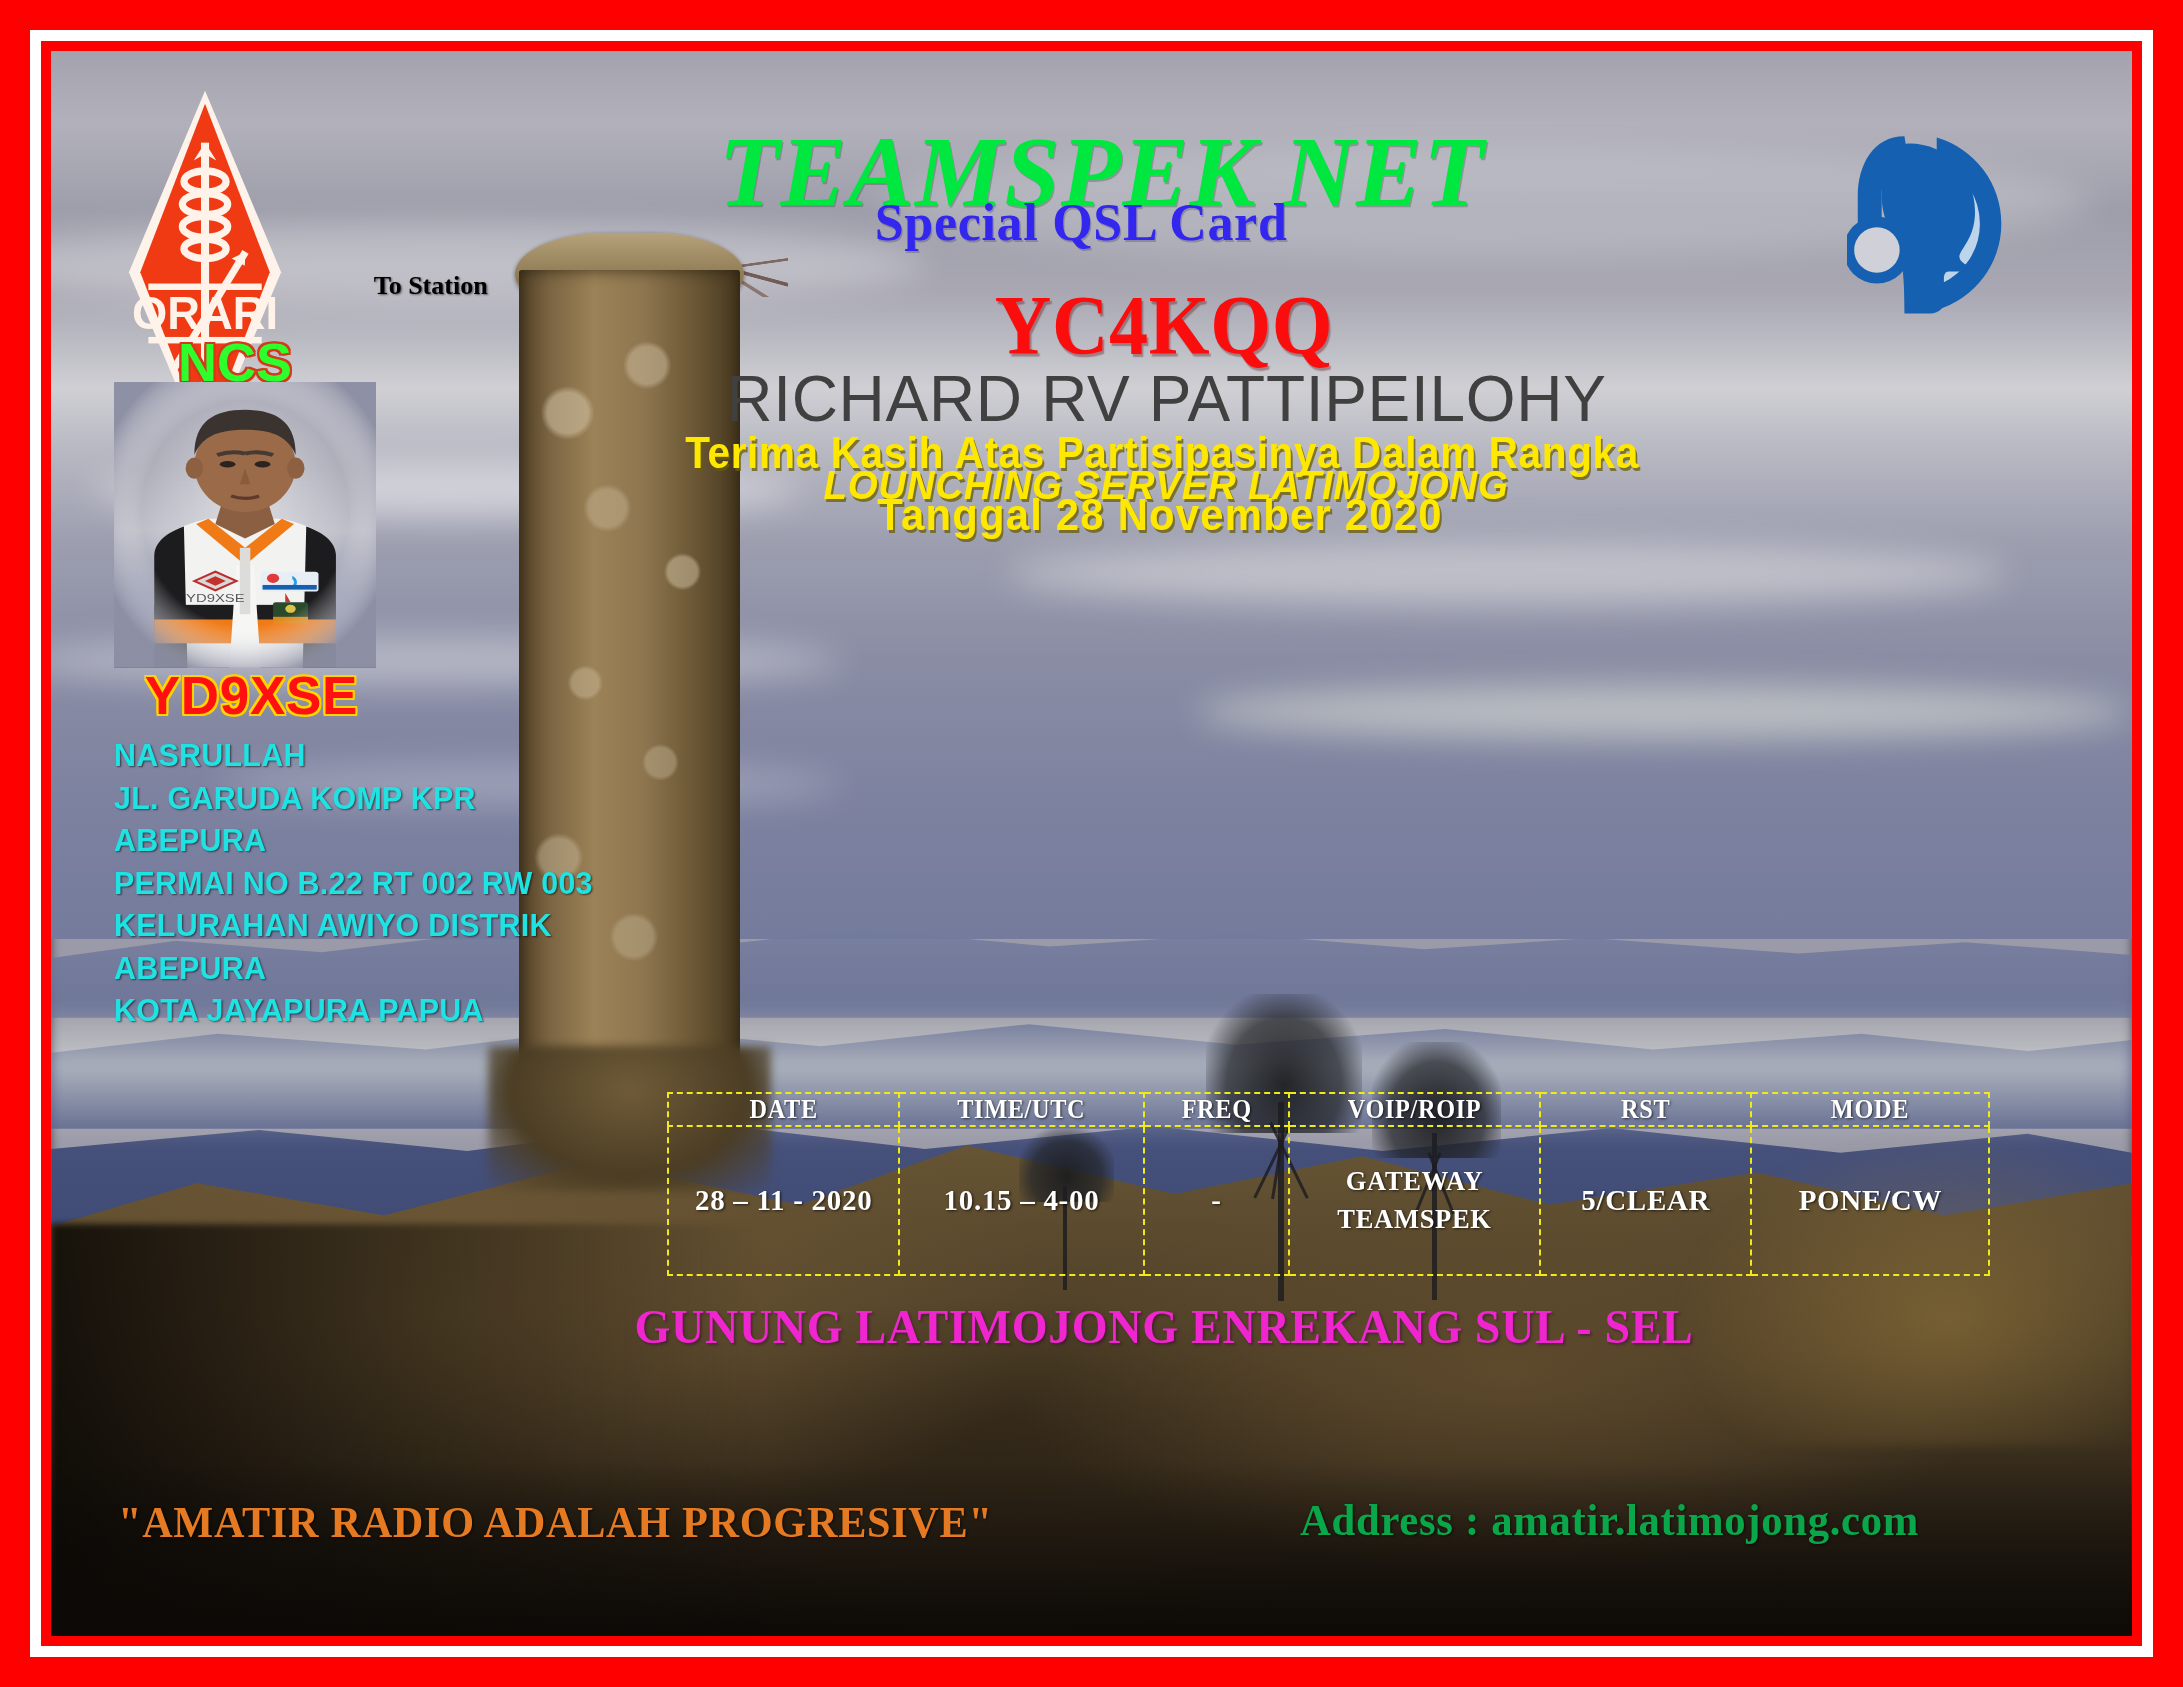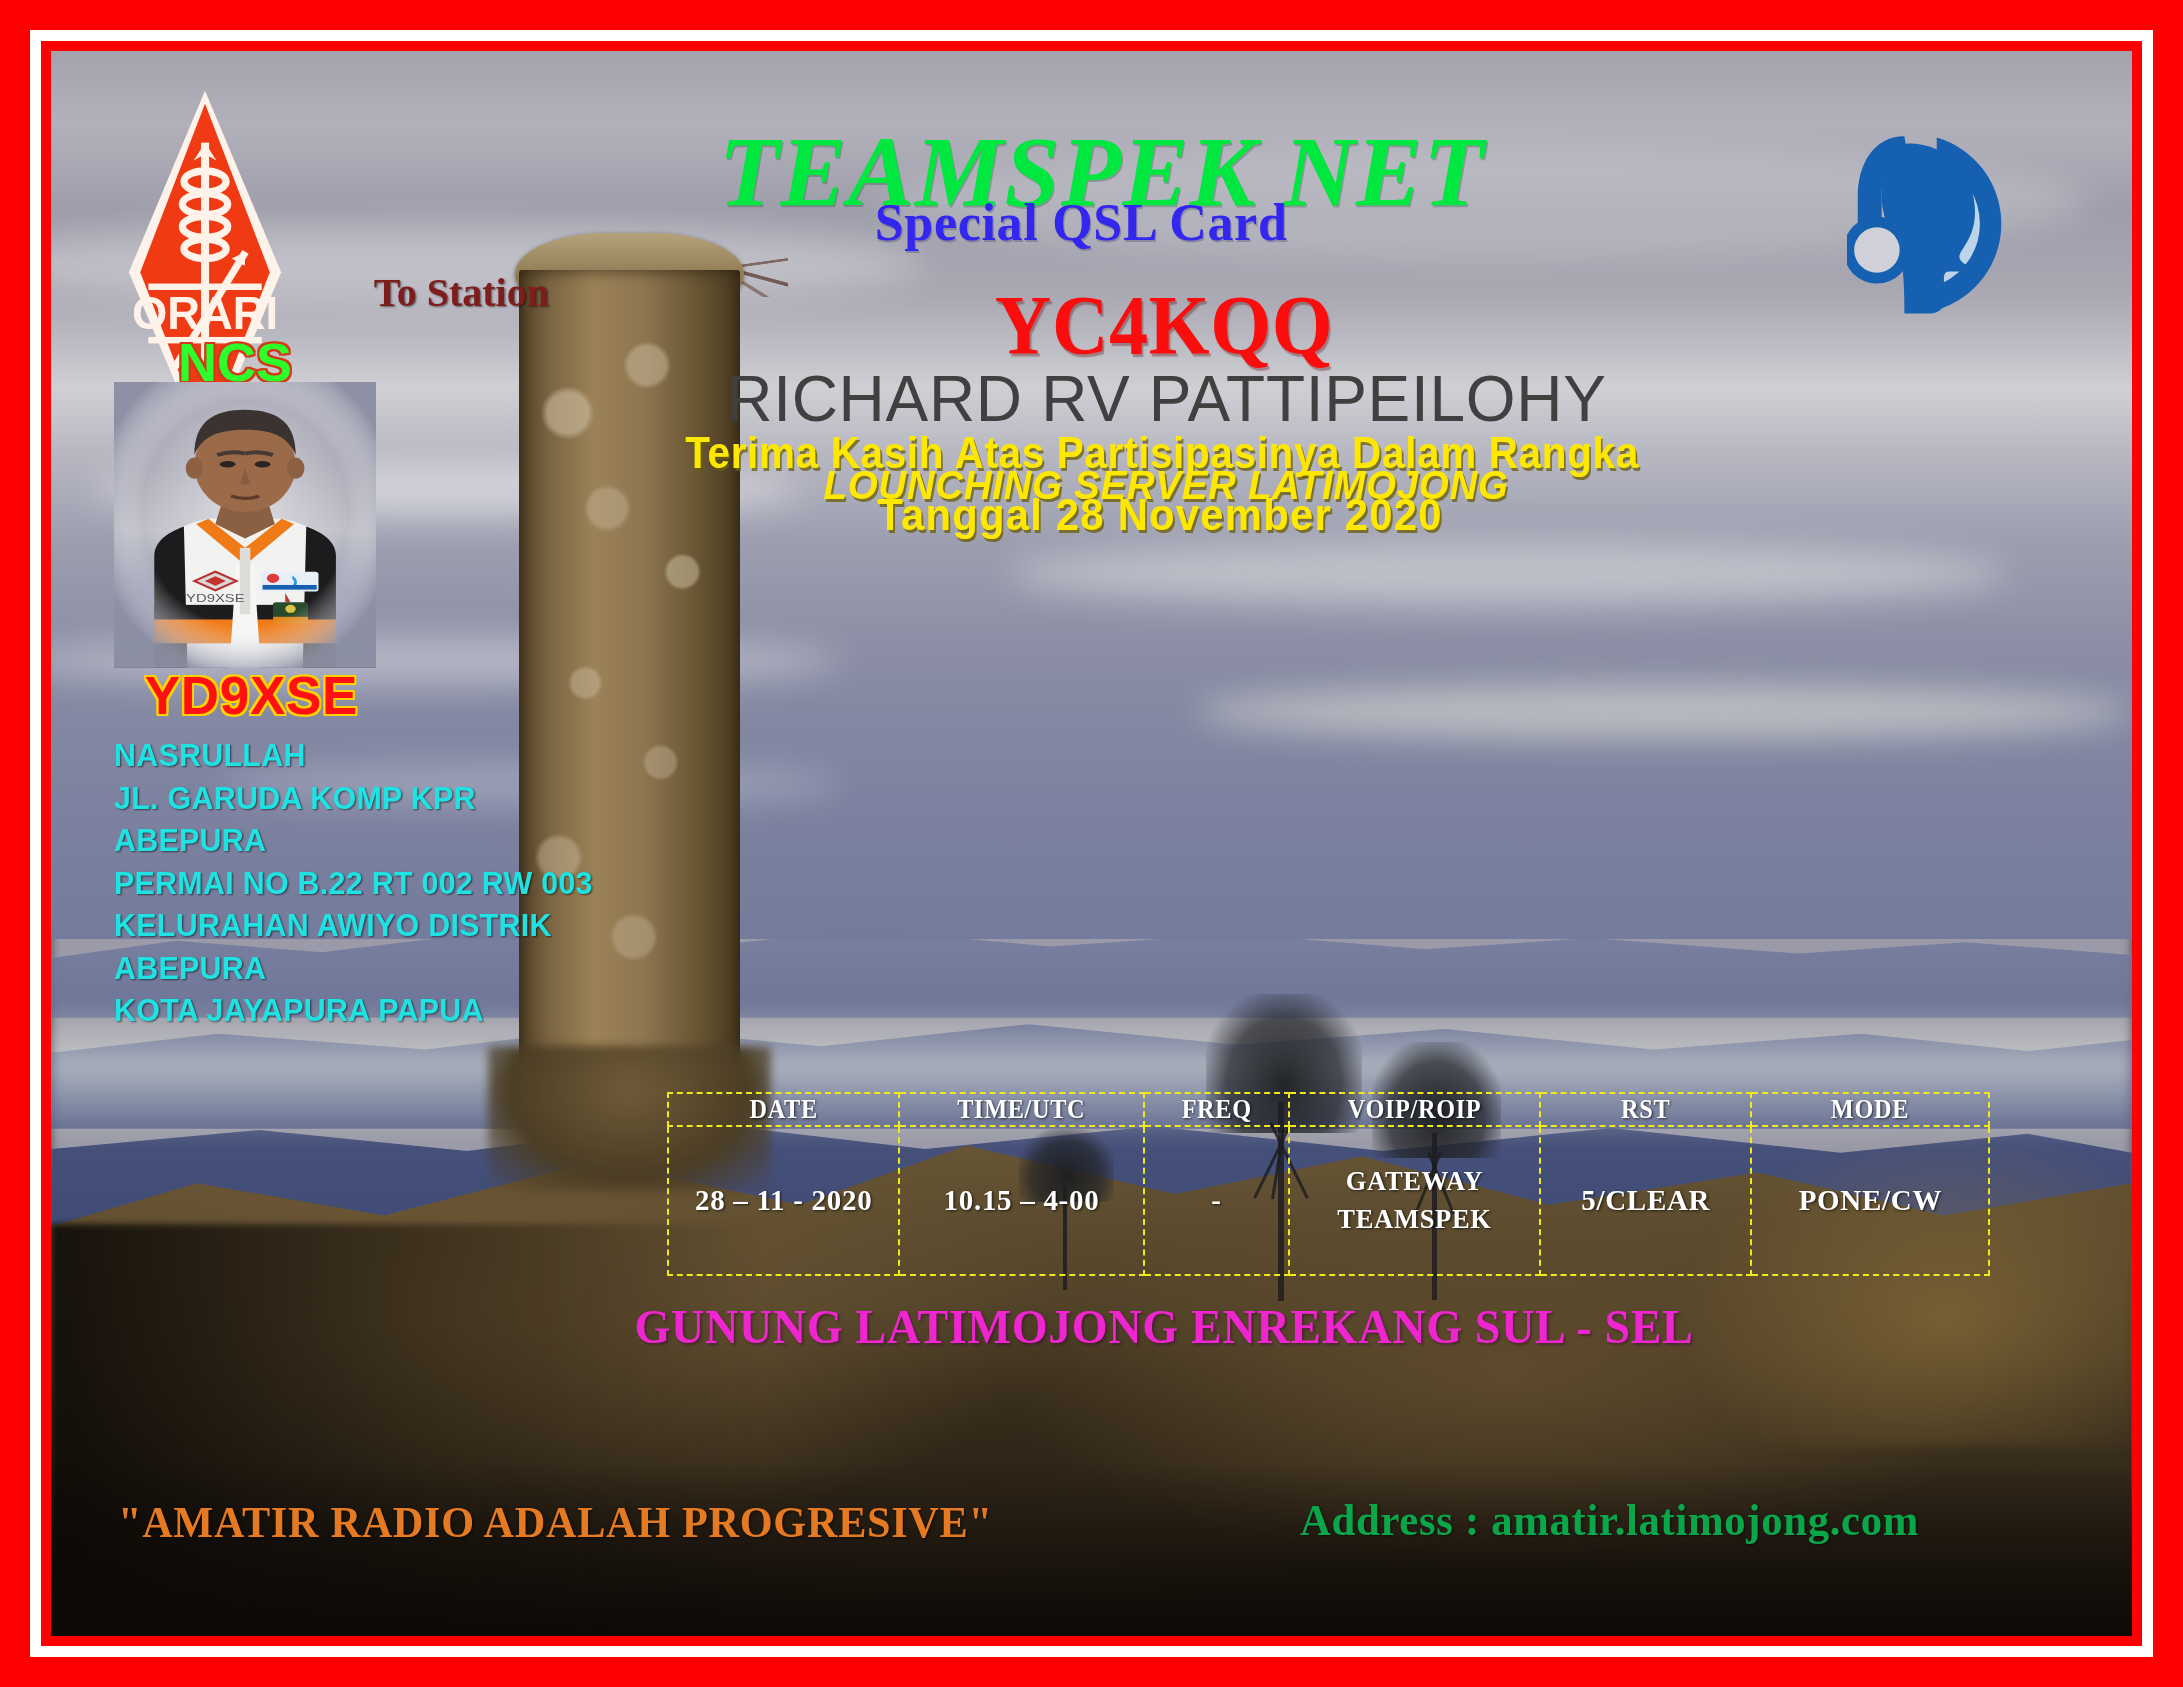--- a/index.html
+++ b/index.html
@@ -174,21 +174,21 @@
   }
   #title-qsl{
     left:49.5%;top:9.2%;transform:translateX(-50%);
     font-family:"Liberation Serif",serif;font-weight:bold;
     font-size:52px;color:#3326ef;letter-spacing:0.7px;
     text-shadow:1.3px 2px 0 rgba(10,10,70,.22);
   }
   #to-station{
     left:15.5%;top:14.0%;
     font-family:"Liberation Serif",serif;font-weight:bold;
-    font-size:40px;color:#7f1d1d;
+    font-size:26px;color:#000000;
     text-shadow:1.3px 1.3px 2px rgba(0,0,0,.5);
   }
   #callsign{
     left:53.5%;top:14.6%;transform:translateX(-50%);
     font-family:"Liberation Serif",serif;font-weight:bold;
     font-size:85px;color:#fc0d0d;letter-spacing:0.7px;
     transform:translateX(-50%) scaleX(.92);
     text-shadow:2px 2.6px 1.3px rgba(90,0,0,.35);
   }
   #opname{

